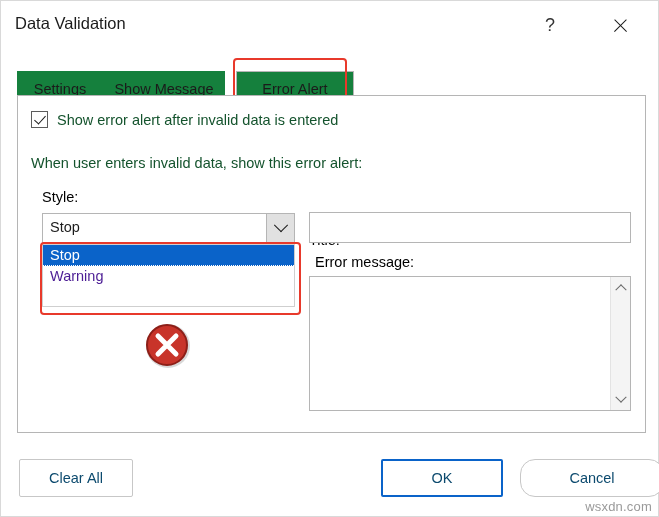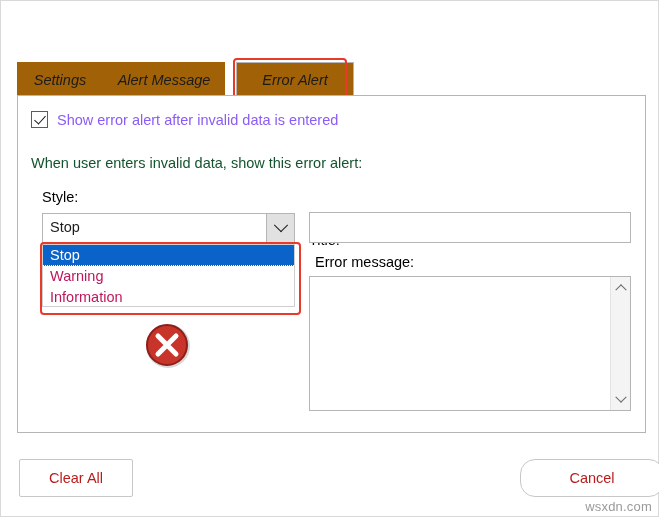--- a/index.html
+++ b/index.html
@@ -80,31 +80,30 @@
   
   .tabstrip {
     position: absolute;
     left: 16px;
     top: 58px;
     width: 630px;
     height: 38px;
   }
   .tab {
     position: absolute;
-    top: 3px;
+    top: 12px;
     height: 36px;
     display: flex;
     align-items: center;
     justify-content: center;
     font-size: 14.5px;
     color: #1b1b1b;
-    background: #a16207;
-    box-sizing: border-box;
-    white-space: nowrap;
-    font-style: italic;
+    background: #15803d;
+    box-sizing: border-box;
+    white-space: nowrap;
   }
   .tab.t0 { left: 0px;   width: 86px; }
   .tab.t1 { left: 86px;  width: 122px; }
   .tab.t2 { left: 219px; width: 118px; }
   .tab.selected {
     border: 1px solid #b5b5b5;
     border-bottom: 1px solid #ffffff;
   }
   .tab-highlight {
     position: absolute;
@@ -150,21 +149,21 @@
     left: 5px;
     top: 1px;
     width: 5px;
     height: 10px;
     border: solid #1b1b1b;
     border-width: 0 1.6px 1.6px 0;
     transform: rotate(42deg);
   }
   .check-label {
     font-size: 14.5px;
-    color: #8b5cf6;
+    color: #14532d;
     white-space: nowrap;
   }
   .instruction {
     position: absolute;
     left: 30px;
     top: 154px;
     font-size: 14.5px;
     color: #14532d;
     white-space: nowrap;
   }
@@ -226,21 +225,21 @@
     height: 63px;
     background: #ffffff;
     border: 1px solid #cfcfcf;
     box-sizing: border-box;
   }
   .drop-item {
     height: 21px;
     line-height: 21px;
     padding-left: 7px;
     font-size: 14.5px;
-    color: #be185d;
+    color: #4c1d95;
     box-sizing: border-box;
   }
   .drop-item.sel {
     background: #0a63c9;
     color: #ffffff;
     border-bottom: 1px dotted #ffffff;
   }
   .drop-highlight {
     position: absolute;
     left: 39px;
@@ -314,21 +313,21 @@
     transform: rotate(45deg) translate(-2px, -2px);
   }
   
   .btn {
     position: absolute;
     height: 38px;
     border: 1px solid #c7c7c7;
     background: #ffffff;
     box-sizing: border-box;
     font-size: 14.5px;
-    color: #b91c1c;
+    color: #0c4a6e;
     display: flex;
     align-items: center;
     justify-content: center;
     border-radius: 2px;
     white-space: nowrap;
   }
   .btn-clear { left: 18px;  top: 458px; width: 114px; }
   .btn-ok    { left: 380px; top: 458px; width: 122px; border: 2px solid #0a63c9; }
   .btn-cancel{ left: 519px; top: 458px; width: 144px; border-radius: 15px; }
 
@@ -339,24 +338,31 @@
     font-size: 13px;
     color: #9a9a9a;
     letter-spacing: .2px;
   }
 </style>
 </head>
 <body>
 
 <div class="dialog">
 
+  <div class="titlebar">
+    <div class="title-text">Data Validation</div>
+    <div class="help-btn">?</div>
+    <div class="close-btn">
+      <span class="close-glyph"></span>
+    </div>
+  </div>
 
   <div class="tabstrip">
     <div class="tab t0">Settings</div>
-    <div class="tab t1">Alert Message</div>
+    <div class="tab t1">Show Message</div>
     <div class="tab t2 selected">Error Alert</div>
   </div>
   <div class="tab-highlight"></div>
 
   <div class="panel"></div>
 
   <div class="check-row">
     <span class="checkbox"></span>
     <span class="check-label">Show error alert after invalid data is entered</span>
   </div>
@@ -370,21 +376,20 @@
   <div class="combo">
     <span class="combo-value">Stop</span>
     <span class="combo-arrow-box">
       <span class="chev"></span>
     </span>
   </div>
 
   <div class="droplist">
     <div class="drop-item sel">Stop</div>
     <div class="drop-item">Warning</div>
-    <div class="drop-item">Information</div>
   </div>
   <div class="drop-highlight"></div>
 
   <div class="err-icon">
     <svg width="50" height="50" viewBox="0 0 50 50" aria-hidden="true">
       <circle cx="25" cy="25" r="22" fill="#b8b8b8" opacity="0.55"></circle>
       <circle cx="24" cy="24" r="20" fill="#c8342a"></circle>
       <circle cx="24" cy="24" r="20" fill="none" stroke="#8d1f18" stroke-width="2"></circle>
       <path d="M15 15 L33 33 M33 15 L15 33" stroke="#ffffff" stroke-width="5" stroke-linecap="round"></path>
     </svg>
@@ -397,16 +402,17 @@
       <div class="sb-arrow up">
         <span class="sb-up-glyph"></span>
       </div>
       <div class="sb-arrow down">
         <span class="sb-down-glyph"></span>
       </div>
     </div>
   </div>
 
   <div class="btn btn-clear">Clear All</div>
+  <div class="btn btn-ok">OK</div>
   <div class="btn btn-cancel">Cancel</div>
 
   <div class="watermark">wsxdn.com</div>
 </div>
 
 </body></html>

